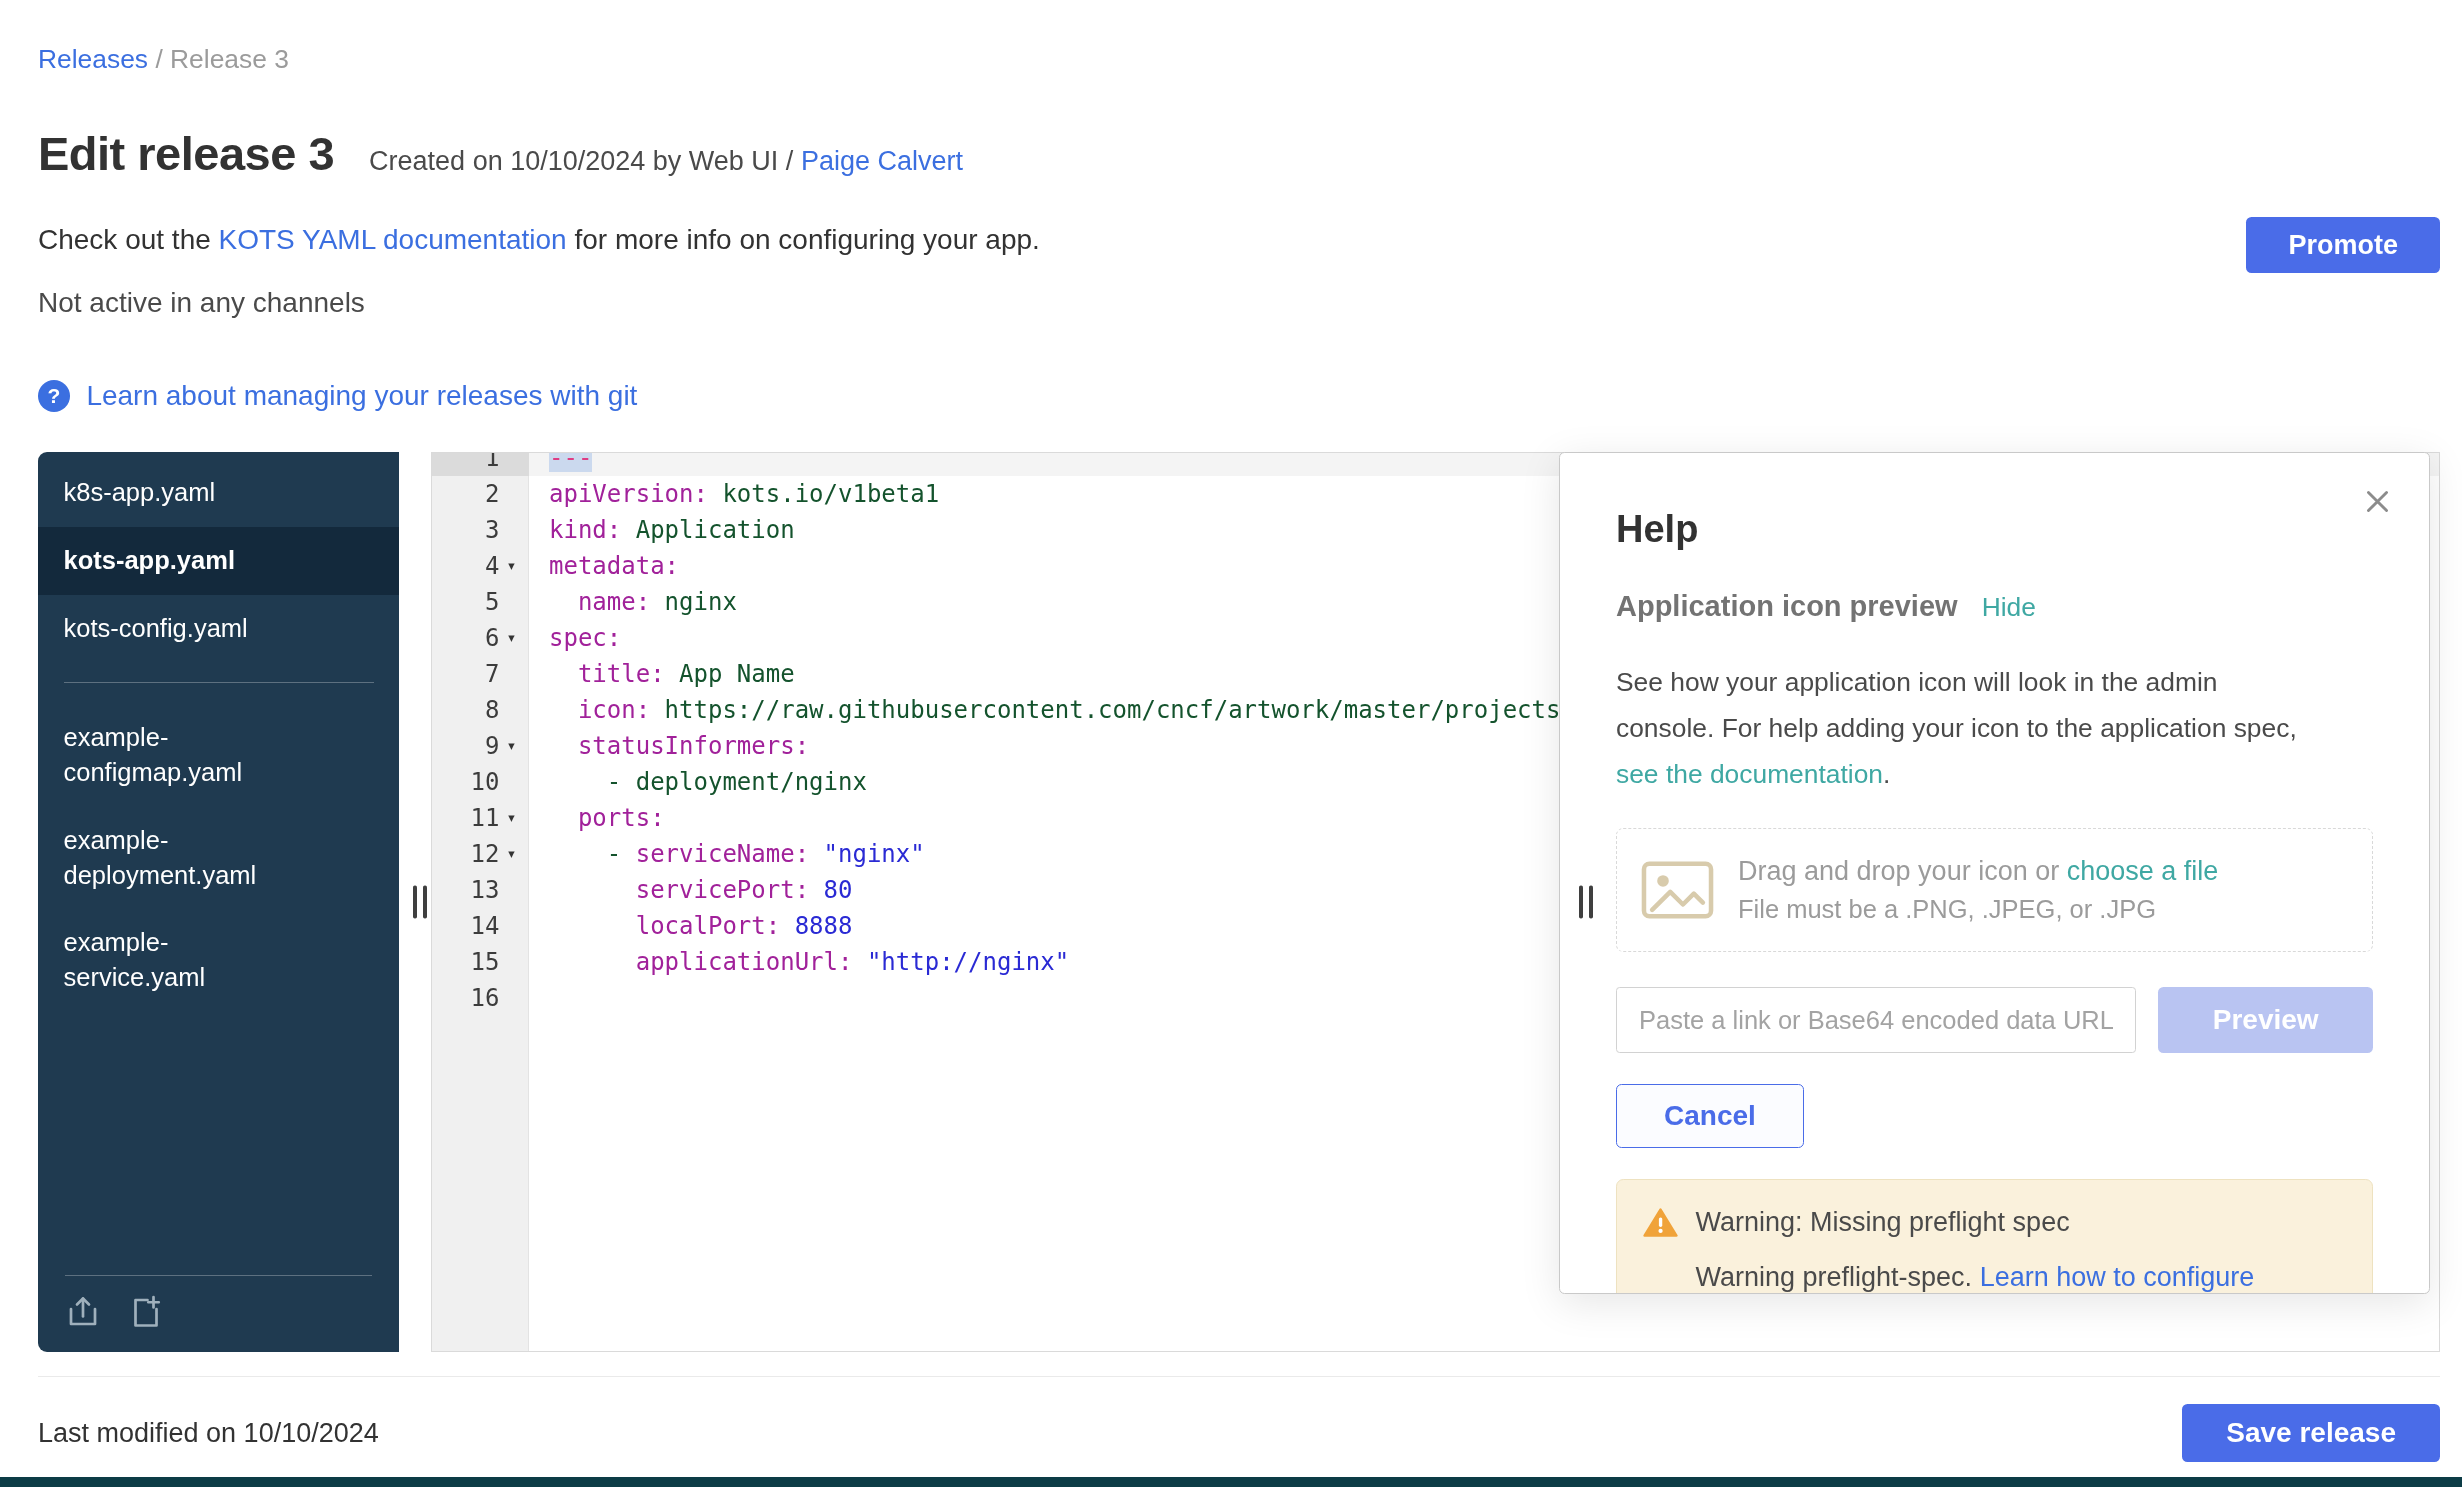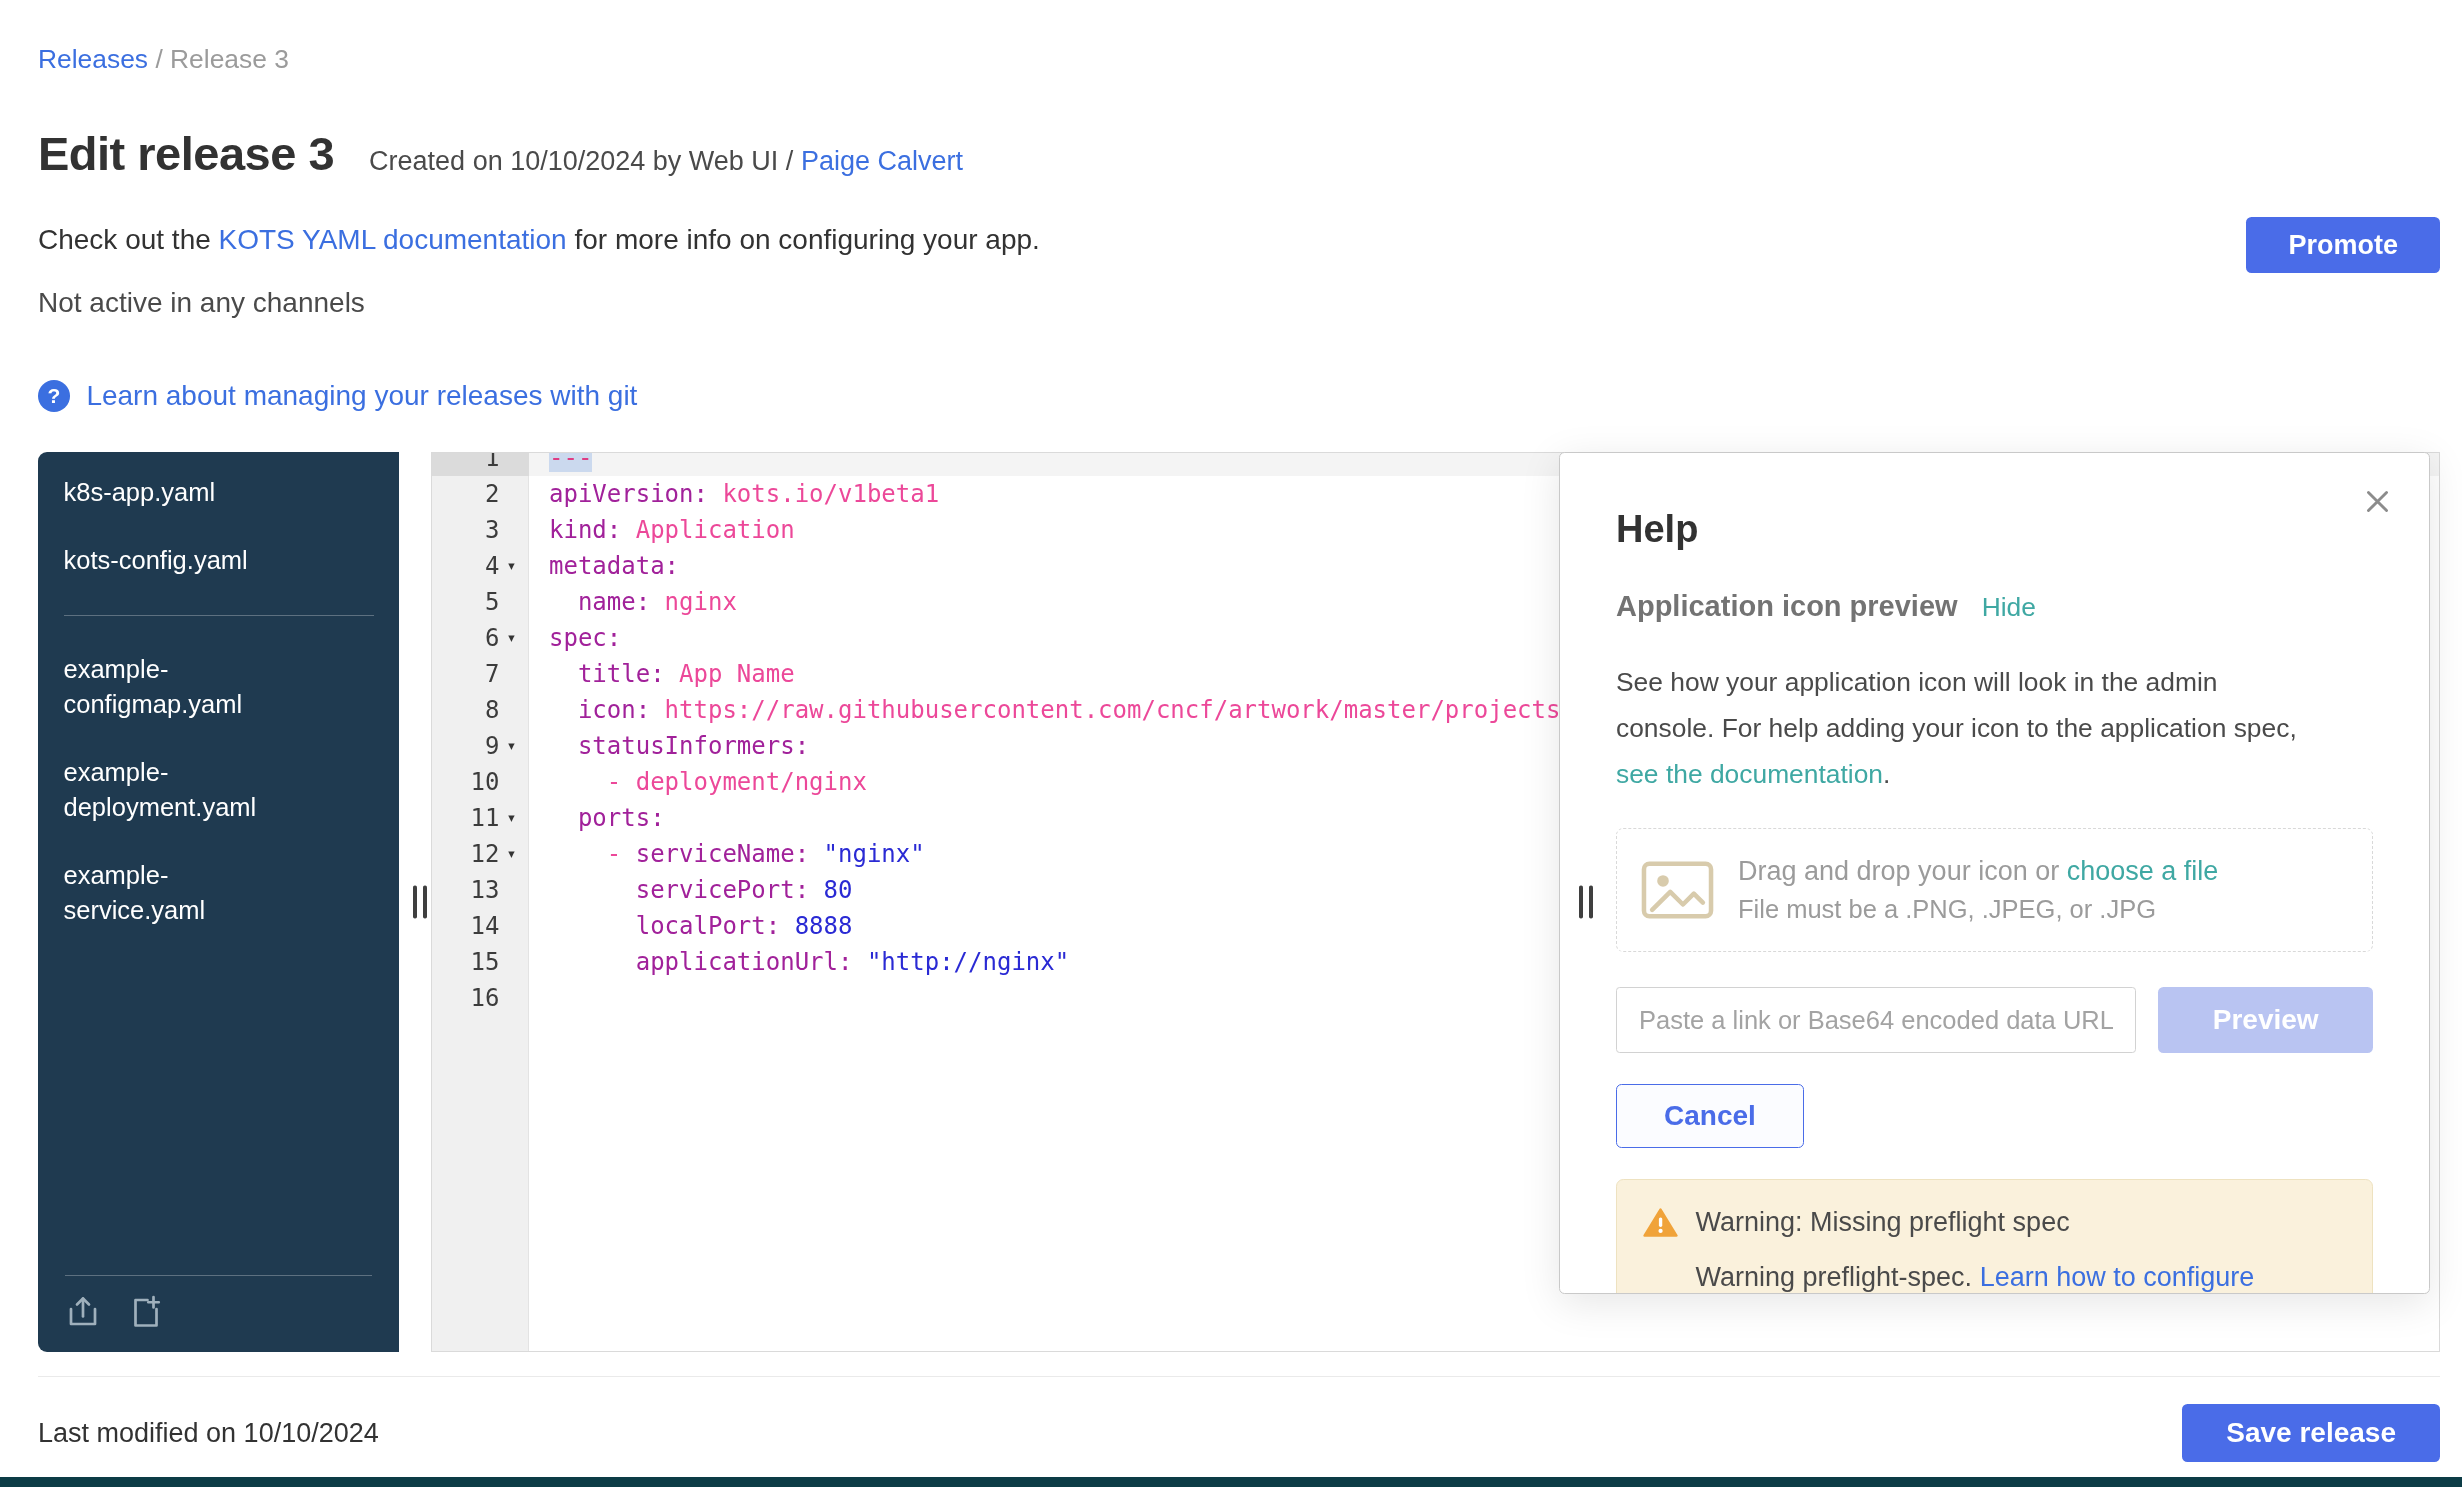--- a/index.html
+++ b/index.html
@@ -43,21 +43,21 @@
   .editor{flex:1;margin-left:32px;background:#fff;border:0.9px solid #DADADA;overflow:hidden;position:relative;}
   .gutter-bg{position:absolute;top:0;bottom:0;left:0;width:97px;background:#F0F0F0;border-right:0.9px solid #E3E3E3;}
   #editor-rows{position:relative;margin-top:-12.7px;}
   .ed-row{display:flex;height:36px;font-family:"DejaVu Sans Mono",monospace;font-size:24px;line-height:36px;}
   .gcell{width:97px;flex:none;display:flex;justify-content:flex-end;align-items:center;color:#3C3C3C;padding-right:5.5px;}
   .gcell .fold{width:24px;font-size:16.4px;color:#333;text-align:center;cursor:pointer;}
   .ed-row.sel .gcell{background:#DBDBDB;}
   .ccell{padding-left:20px;white-space:pre;flex:1;}
   .ed-row.sel .ccell{background:#F4F4F4;}
   .tk-key{color:var(--tok-key);}
-  .tk-plain{color:#ec4899;margin-top:12px;}
+  .tk-plain{color:#14532d;margin-top:12px;}
   .tk-num,.tk-str{color:var(--tok-val);}
   .tk-doc{color:var(--tok-doc);}
   .tsel{background:#CBD9EE;}
 
   
   .drag-handle{position:absolute;top:50%;transform:translateY(-50%);display:flex;gap:6.4px;z-index:6;cursor:col-resize;}
   .drag-handle span{width:3.6px;height:33px;background:#3F3F3F;border-radius:1.8px;}
   .handle-1{left:375px;}
   .handle-2{left:1541px;}
 
@@ -123,20 +123,21 @@
     <div class="git-row">
       <span class="q-icon">?</span>
       <a>Learn about managing your releases with git</a>
     </div>
 
     <div class="workspace">
 
       <div class="sidebar">
         <div id="file-list">
             <div class="ft-item"><span class="ft-label">k8s-app.yaml</span></div>
+            <div class="ft-item selected"><span class="ft-label">kots-app.yaml</span></div>
             <div class="ft-item"><span class="ft-label">kots-config.yaml</span></div>
             <div class="ft-divider"></div>
             <div class="ft-item"><span class="ft-label">example-configmap.yaml</span></div>
             <div class="ft-item"><span class="ft-label">example-deployment.yaml</span></div>
             <div class="ft-item"><span class="ft-label">example-service.yaml</span></div>
           </div>
         <div class="sidebar-foot">
           <div class="line"></div>
           <div class="icons">
             <svg width="36" height="36" viewBox="0 0 24 24" fill="none" stroke="#9FB0BC" stroke-width="1.8" stroke-linecap="round" stroke-linejoin="round">

